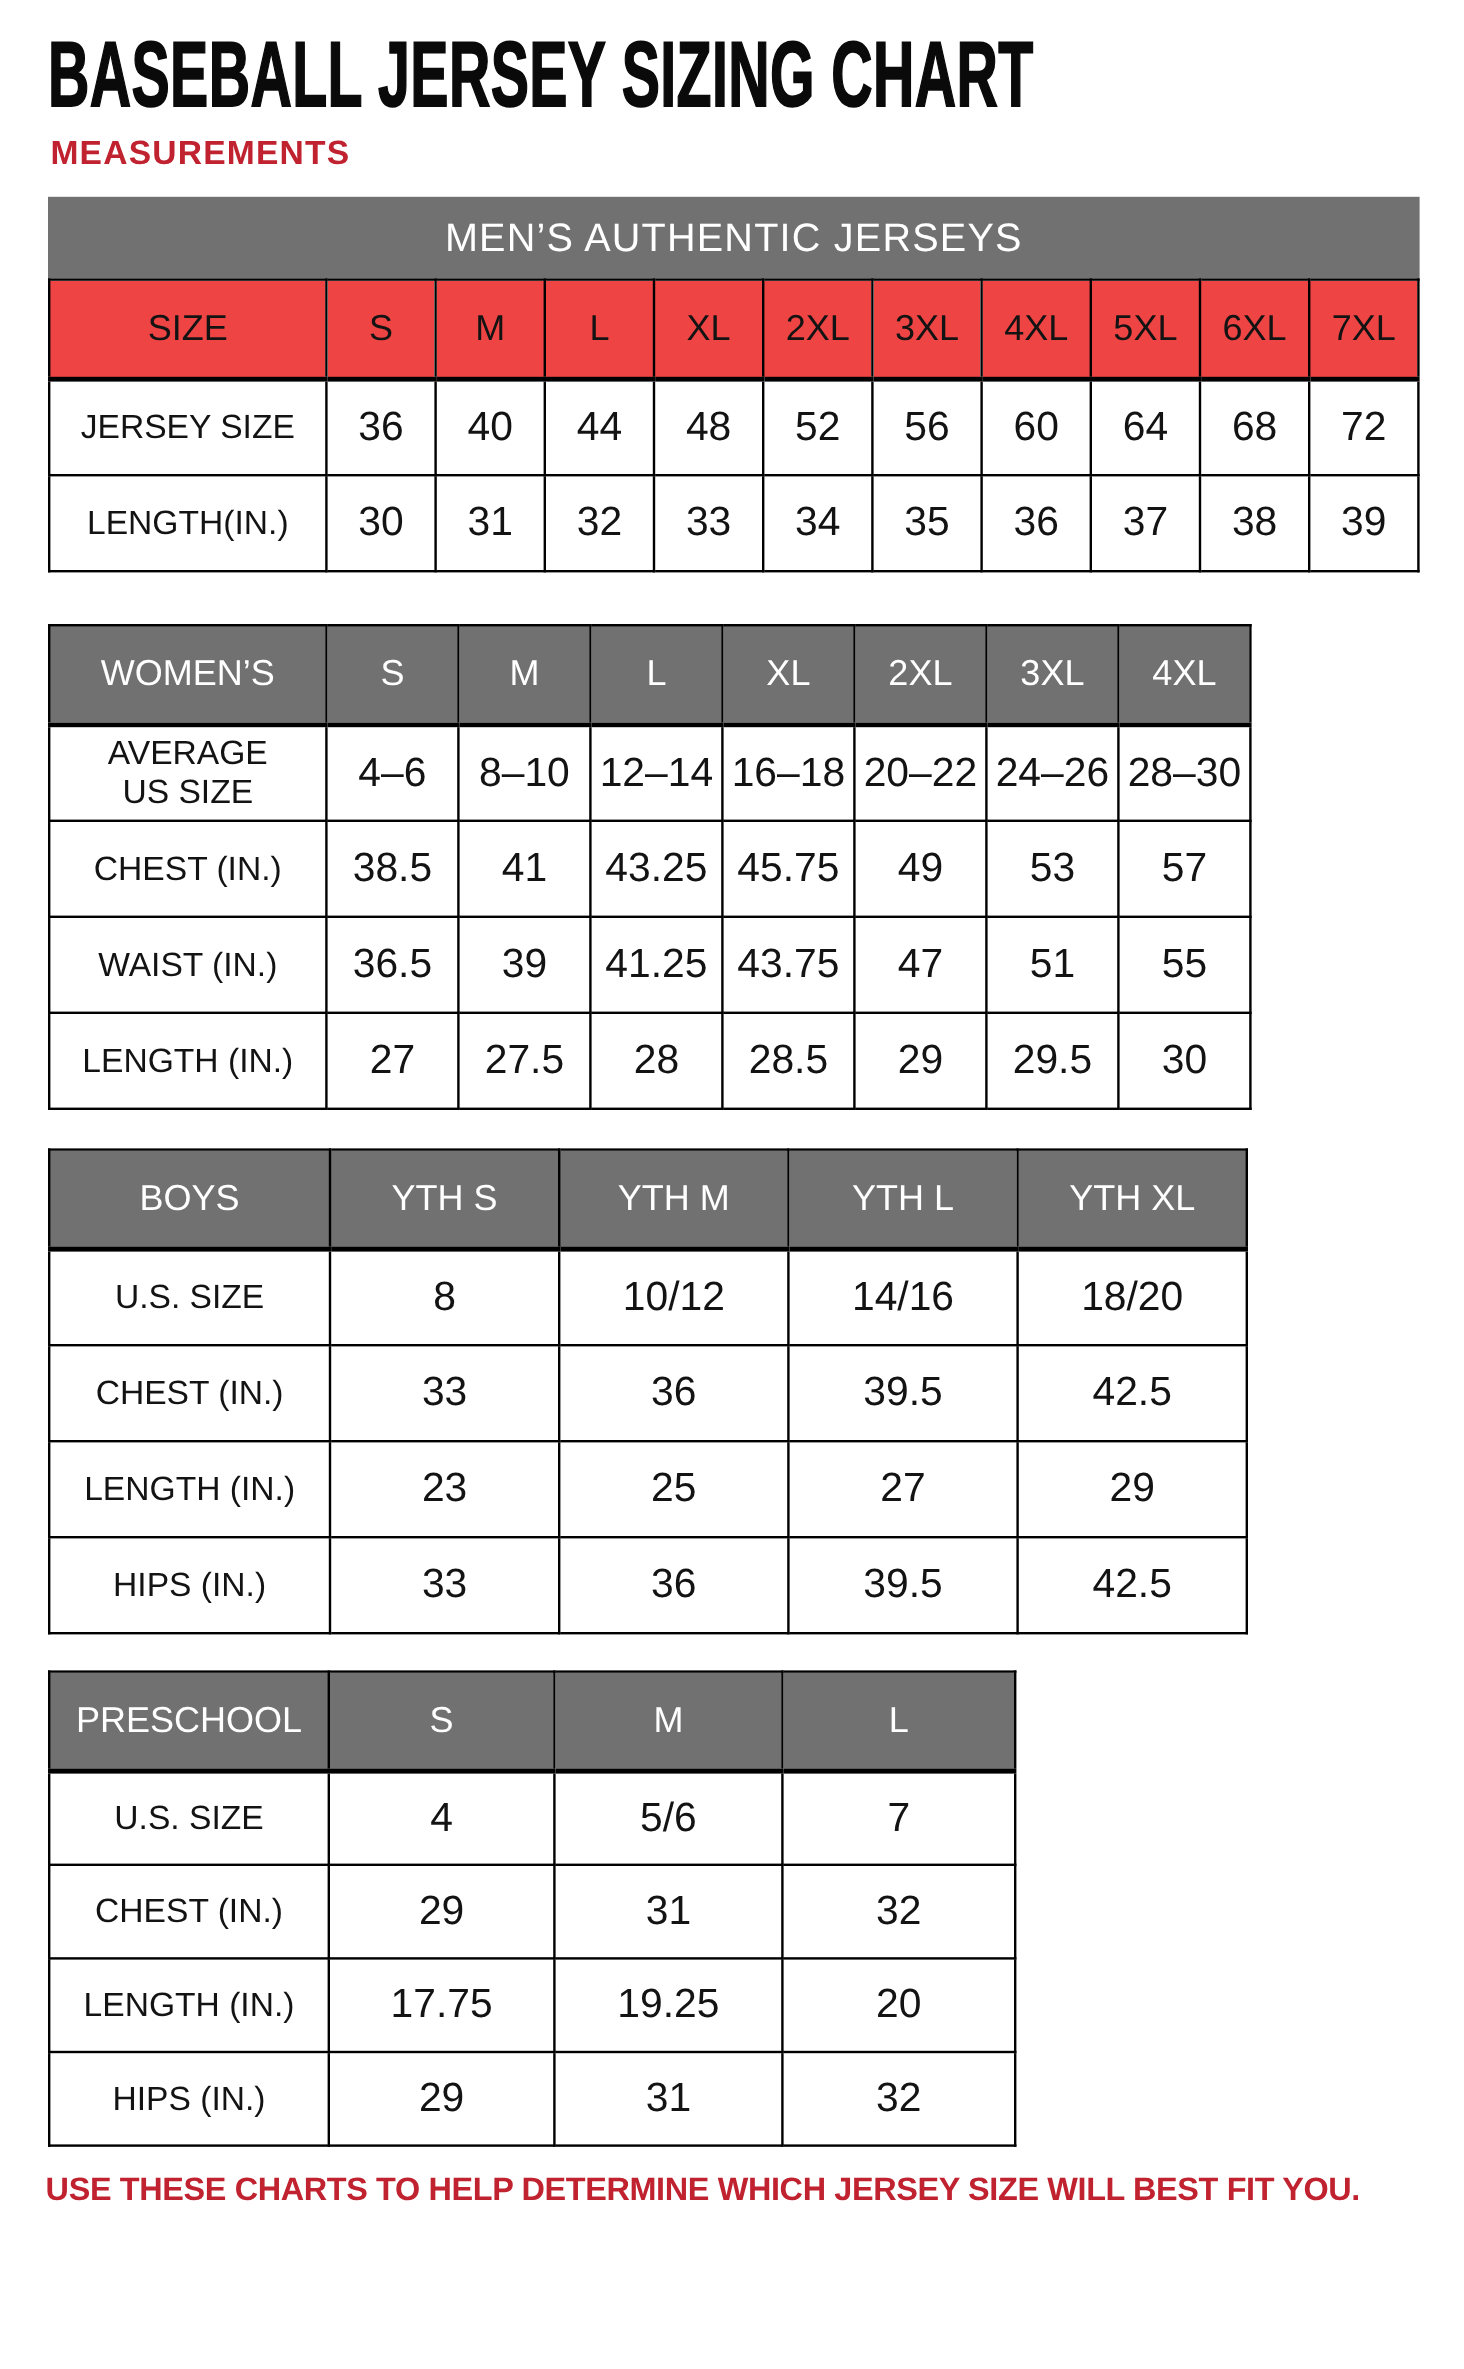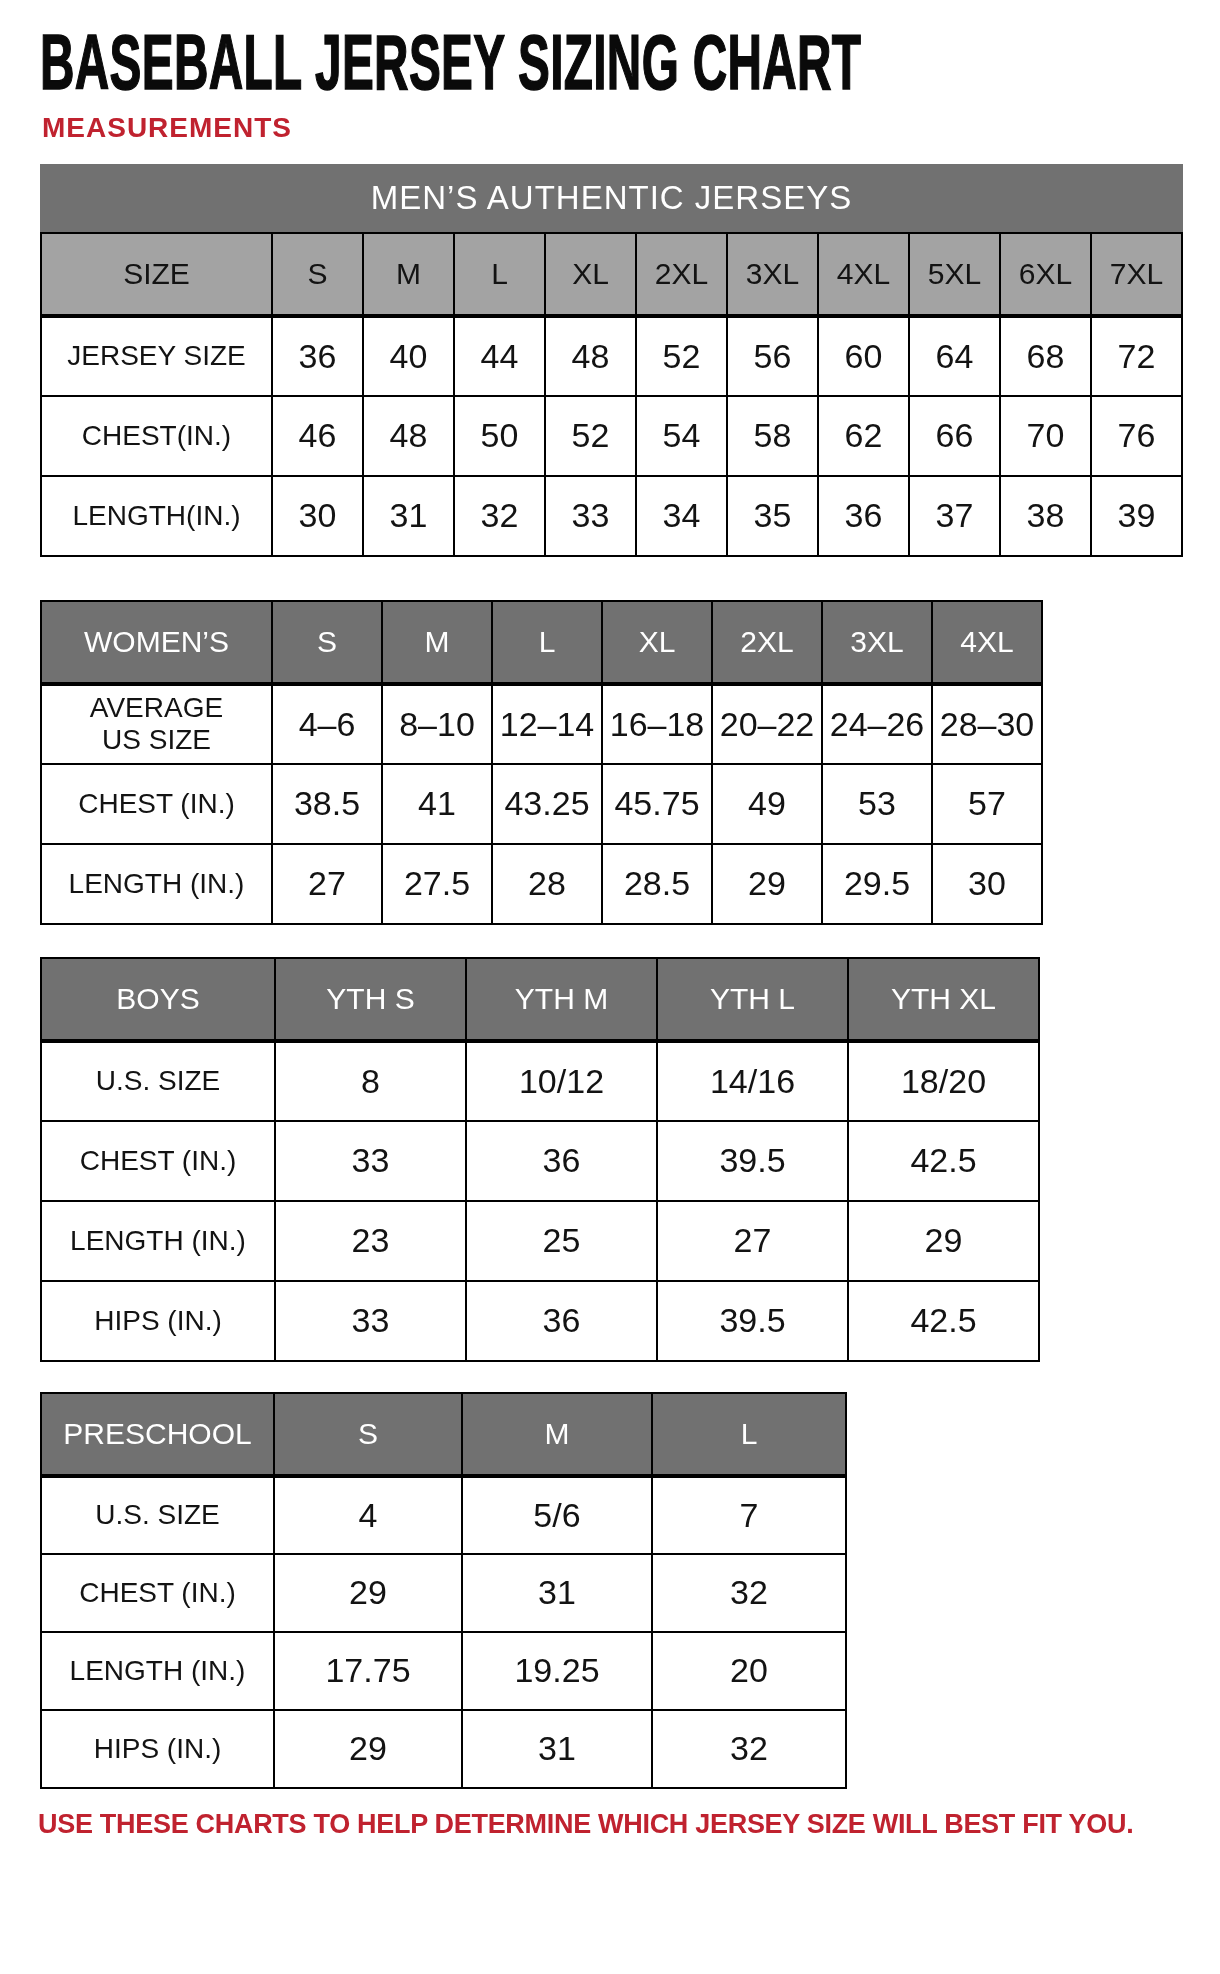--- a/index.html
+++ b/index.html
@@ -35,21 +35,21 @@
     border-collapse:collapse;table-layout:fixed;margin-left:40px;
     border:2px solid var(--border);
   }
   th,td{
     border:2px solid var(--border);text-align:center;vertical-align:middle;
     padding:0;overflow:hidden;
   }
   thead tr{height:83px;}
   tbody tr{height:80px;}
   thead th{font-weight:400;font-size:30px;border-bottom:4px solid var(--border);}
-  .t-mens thead th{background:#a3a3a3;color:var(--text);}
+  .t-mens thead th{background:#ef4444;color:var(--text);}
   .t-gray thead th{background:var(--gray);color:var(--header_text);}
   td.lbl{font-size:28px;white-space:pre-line;line-height:1.15;}
   td.val{font-size:34px;}
   .t-womens{margin-top:43px;}
   .t-boys{margin-top:32px;border-radius:30px;}
   .t-preschool{margin-top:30px;padding-left:18px;}
   .t-preschool tbody tr{height:78px;}
   .footer{
     margin:20px 16px 0 38px;color:var(--red);font-size:27px;font-weight:700;
     letter-spacing:-0.3px;white-space:nowrap;
@@ -105,33 +105,20 @@
         <td class="val">44</td>
         <td class="val">48</td>
         <td class="val">52</td>
         <td class="val">56</td>
         <td class="val">60</td>
         <td class="val">64</td>
         <td class="val">68</td>
         <td class="val">72</td>
       </tr>
       <tr>
-        <td class="lbl">CHEST(IN.)</td>
-        <td class="val">46</td>
-        <td class="val">48</td>
-        <td class="val">50</td>
-        <td class="val">52</td>
-        <td class="val">54</td>
-        <td class="val">58</td>
-        <td class="val">62</td>
-        <td class="val">66</td>
-        <td class="val">70</td>
-        <td class="val">76</td>
-      </tr>
-      <tr>
         <td class="lbl">LENGTH(IN.)</td>
         <td class="val">30</td>
         <td class="val">31</td>
         <td class="val">32</td>
         <td class="val">33</td>
         <td class="val">34</td>
         <td class="val">35</td>
         <td class="val">36</td>
         <td class="val">37</td>
         <td class="val">38</td>
@@ -179,20 +166,30 @@
         <td class="lbl">CHEST (IN.)</td>
         <td class="val">38.5</td>
         <td class="val">41</td>
         <td class="val">43.25</td>
         <td class="val">45.75</td>
         <td class="val">49</td>
         <td class="val">53</td>
         <td class="val">57</td>
       </tr>
       <tr>
+        <td class="lbl">WAIST (IN.)</td>
+        <td class="val">36.5</td>
+        <td class="val">39</td>
+        <td class="val">41.25</td>
+        <td class="val">43.75</td>
+        <td class="val">47</td>
+        <td class="val">51</td>
+        <td class="val">55</td>
+      </tr>
+      <tr>
         <td class="lbl">LENGTH (IN.)</td>
         <td class="val">27</td>
         <td class="val">27.5</td>
         <td class="val">28</td>
         <td class="val">28.5</td>
         <td class="val">29</td>
         <td class="val">29.5</td>
         <td class="val">30</td>
       </tr>
     </tbody>

